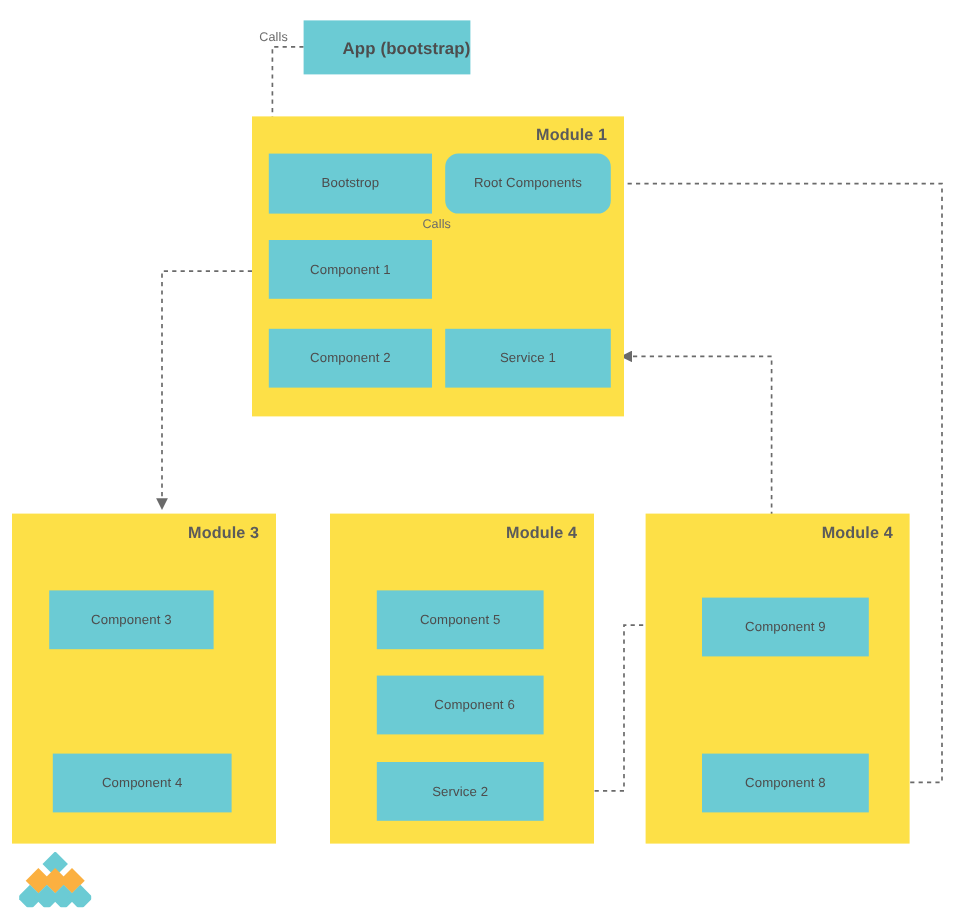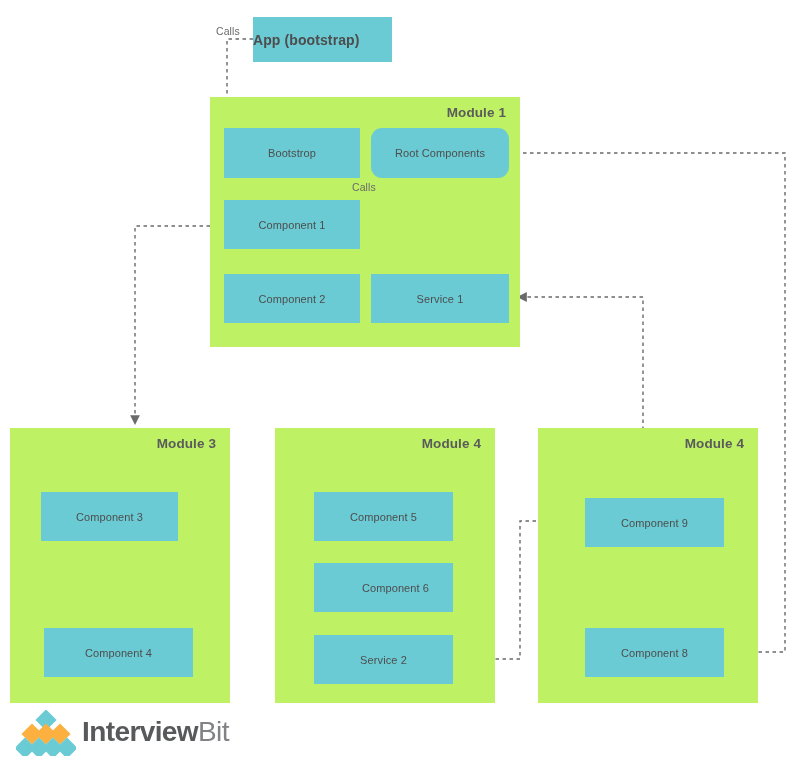--- a/index.html
+++ b/index.html
@@ -15,21 +15,21 @@
     overflow: hidden;
   }
   #canvas {
     position: absolute;
     left: 0; top: 0;
     width: 800px;
     height: 762px;
   }
   .module {
     position: absolute;
-    background: #bef264;
+    background: #fde047;
     box-sizing: border-box;
   }
   .module-title {
     position: absolute;
     right: 14px;
     top: 8px;
     font-size: 13.5px;
     font-weight: bold;
     color: #5B5B5B;
     letter-spacing: 0.1px;
@@ -47,21 +47,21 @@
     font-size: 11px;
     color: #4D4D4D;
     white-space: nowrap;
     letter-spacing: 0.1px;
   }
   .app-node {
     position: absolute;
     background: #6BCBD4;
     display: flex;
     align-items: center;
-    justify-content: flex-start;
+    justify-content: flex-end;
   }
   .app-node .node-label {
     font-weight: bold;
     font-size: 14px;
     color: #4D4D4D;
   }
   .edge-label {
     position: absolute;
     font-size: 10.5px;
     color: #6A6A6A;
@@ -210,16 +210,13 @@
 
     <rect x="8.5" y="16.5" width="15" height="15" transform="rotate(45 16 24)" fill="#FBB040"></rect>
     <rect x="22.5" y="16.5" width="15" height="15" transform="rotate(45 30 24)" fill="#FBB040"></rect>
     <rect x="36.5" y="16.5" width="15" height="15" transform="rotate(45 44 24)" fill="#FBB040"></rect>
 
     <rect x="1.5" y="30.5" width="15" height="15" transform="rotate(45 9 38)" fill="#6BCBD4"></rect>
     <rect x="15.5" y="30.5" width="15" height="15" transform="rotate(45 23 38)" fill="#6BCBD4"></rect>
     <rect x="29.5" y="30.5" width="15" height="15" transform="rotate(45 37 38)" fill="#6BCBD4"></rect>
     <rect x="43.5" y="30.5" width="15" height="15" transform="rotate(45 51 38)" fill="#6BCBD4"></rect>
   </svg>
-  <div id="logo-text">
-    <span class="lt-a">Interview</span><span class="lt-b">Bit</span>
-  </div>
 </div>
 
 </body></html>

